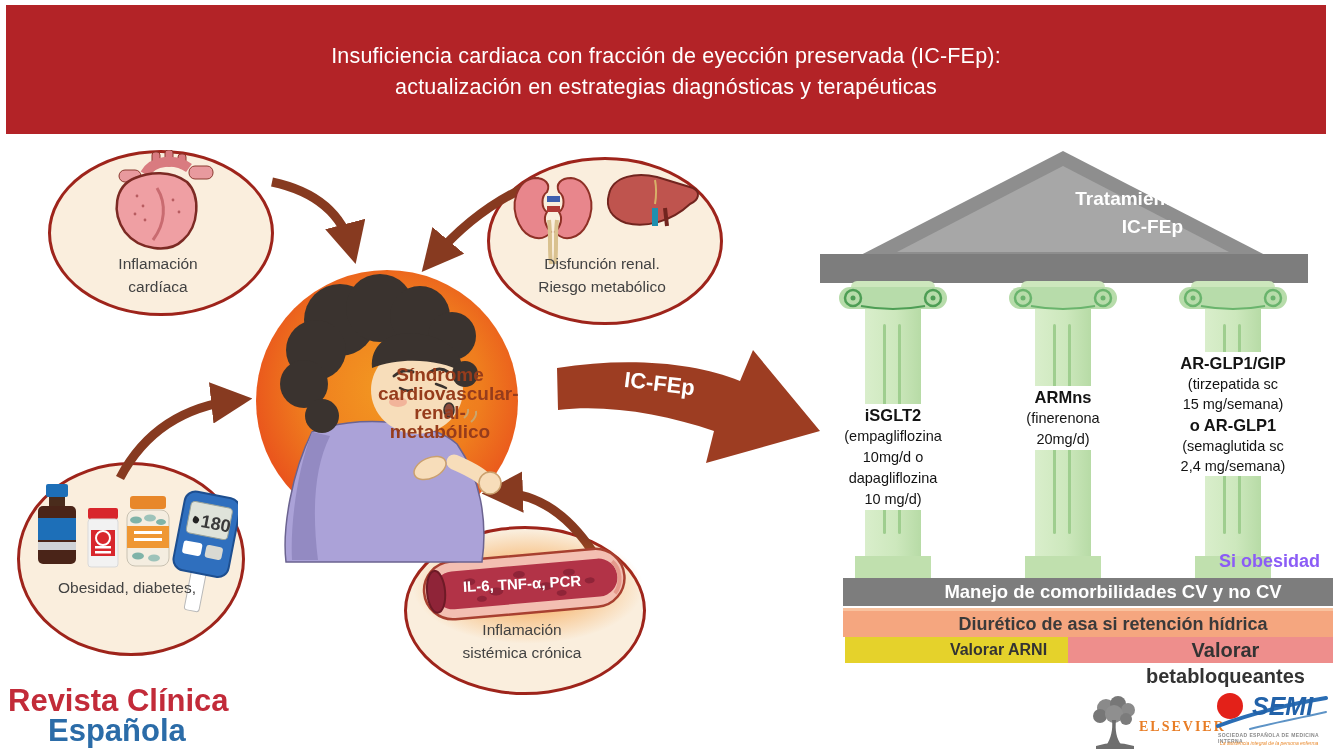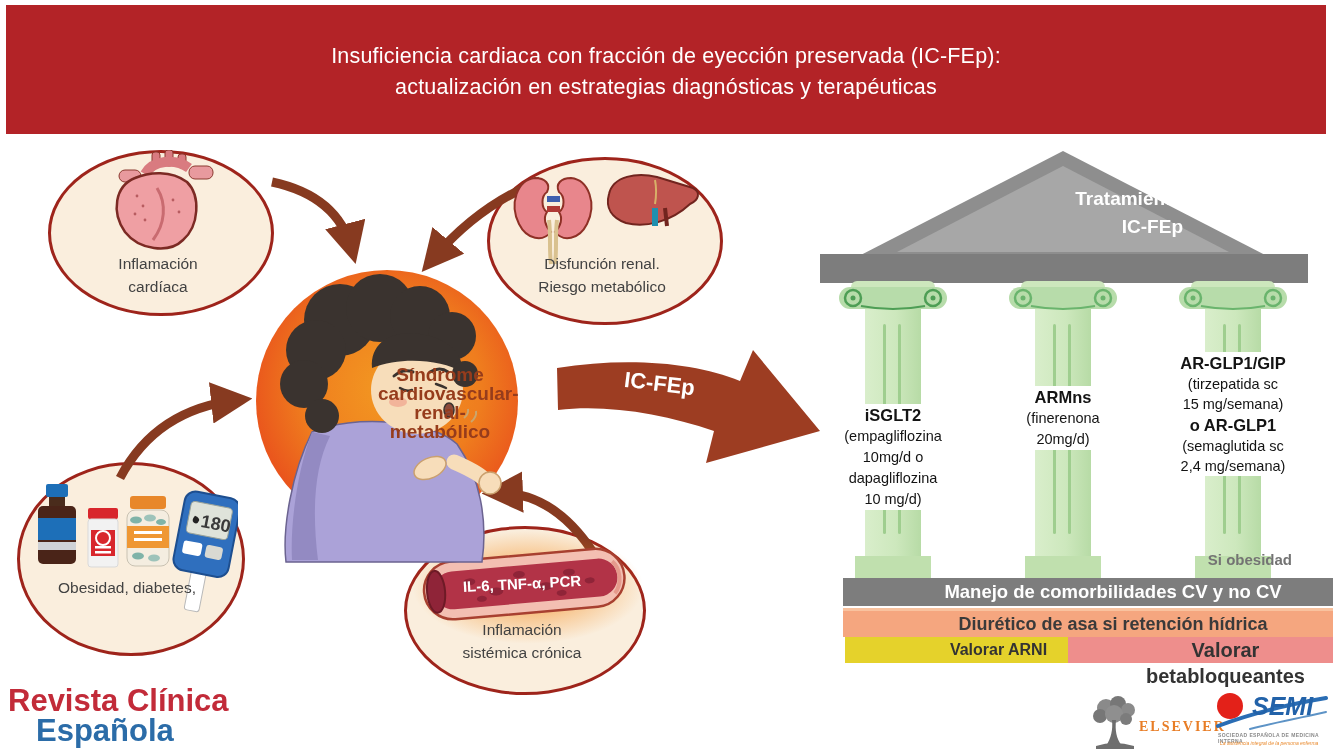--- a/index.html
+++ b/index.html
@@ -24,35 +24,35 @@
   .architrave{position:absolute;left:820px;top:254px;width:488px;height:29px;background:#7d7d7d;z-index:2;}
   .ped-text{position:absolute;width:240px;text-align:right;color:#ffffff;font-weight:bold;font-size:19px;z-index:6;}
   .shaft{position:absolute;top:308px;width:56px;height:250px;z-index:2;
          background:linear-gradient(90deg,#d9eecb 0%,#cde8bd 55%,#b7dba6 100%);}
   .flute{position:absolute;top:16px;width:3px;height:210px;background:#9fce8f;border-radius:2px;}
   .plinth{position:absolute;top:556px;width:76px;height:22px;background:#c0e0ae;z-index:2;}
   .capital{position:absolute;top:281px;width:112px;height:34px;z-index:3;}
   .pillar-text{position:absolute;background:#ffffff;text-align:center;color:#141414;z-index:5;
                font-size:14.5px;line-height:21px;font-weight:500;}
   .pillar-title{font-weight:bold;font-size:16.5px;line-height:22px;}
-  .obesity-note{position:absolute;left:1178px;top:551px;width:114px;text-align:right;color:#737373;
-                font-weight:bold;font-size:15px;z-index:6;}
+  .obesity-note{position:absolute;left:1206px;top:551px;width:114px;text-align:right;color:#8b5cf6;
+                font-weight:bold;font-size:18px;z-index:6;}
   .bar{position:absolute;text-align:center;font-weight:bold;z-index:4;padding-left:44px;}
   .bar-gray{left:843px;top:578px;width:452px;height:28px;background:#7d7d7d;color:#ffffff;
             font-size:18.5px;line-height:28px;}
   .bar-salmon{left:843px;top:608px;width:452px;height:26px;background:#f5a67f;color:#3a3a3a;
               font-size:18px;line-height:26px;border-top:3px solid #f9c29e;}
   .bar-yellow{left:845px;top:637px;width:219px;height:26px;background:#e5d22b;color:#333333;
               font-size:16px;line-height:26px;}
   .bar-pink{left:1068px;top:637px;width:227px;height:26px;background:#ee8e8c;color:#333333;
             font-size:20px;line-height:26px;}
   
   .rce-logo{position:absolute;left:8px;top:686px;z-index:6;font-weight:bold;}
   .rce-line1{color:#c22b39;font-size:31px;line-height:30px;}
-  .rce-line2{color:#2b6ca8;font-size:31px;line-height:30px;margin-left:28px;}
+  .rce-line2{color:#2b6ca8;font-size:31px;line-height:30px;margin-left:40px;}
   .elsevier-word{position:absolute;left:1139px;top:719px;color:#e87d26;font-family:"Liberation Serif",serif;
                  font-weight:bold;font-size:14px;letter-spacing:2px;z-index:6;}
   .semi-word{position:absolute;left:1252px;top:692px;color:#2262a9;font-weight:bold;font-style:italic;
              font-size:25px;z-index:7;}
   .semi-sub{position:absolute;left:1218px;top:732px;width:110px;color:#8a8a8a;font-size:5px;
             letter-spacing:.4px;font-weight:bold;z-index:7;}
   .semi-tag{position:absolute;left:1220px;top:740px;width:110px;color:#e98a2e;font-size:5px;
             font-style:italic;z-index:7;}
   svg{display:block;}
   .vessel-label{position:absolute;left:438px;top:575px;width:168px;text-align:center;color:#ffffff;

